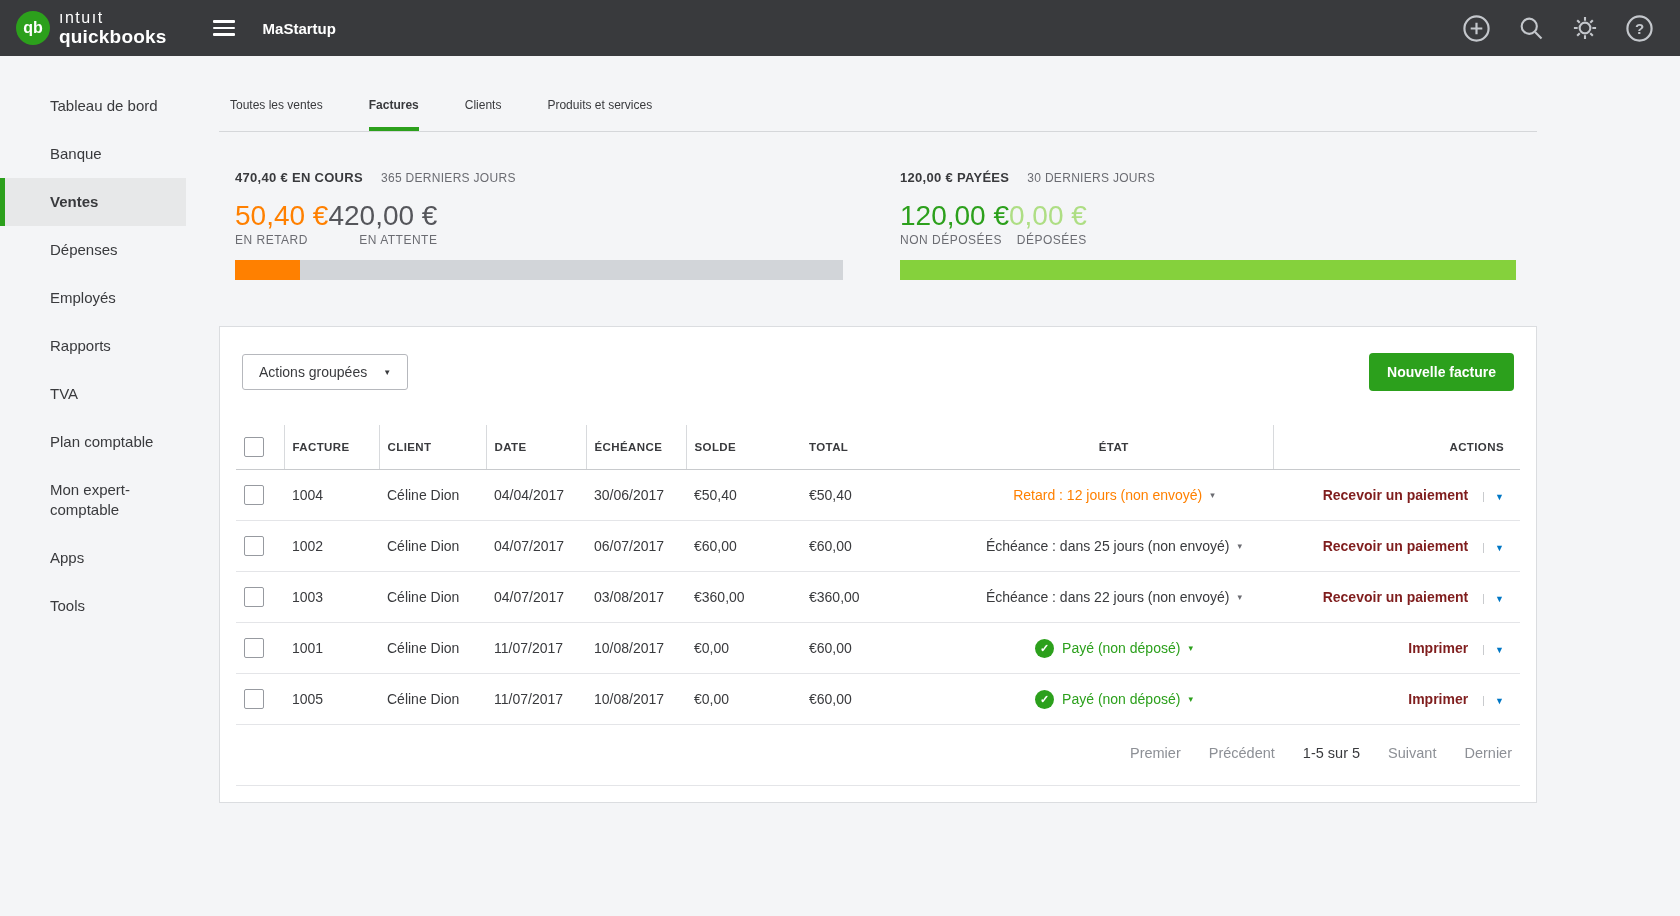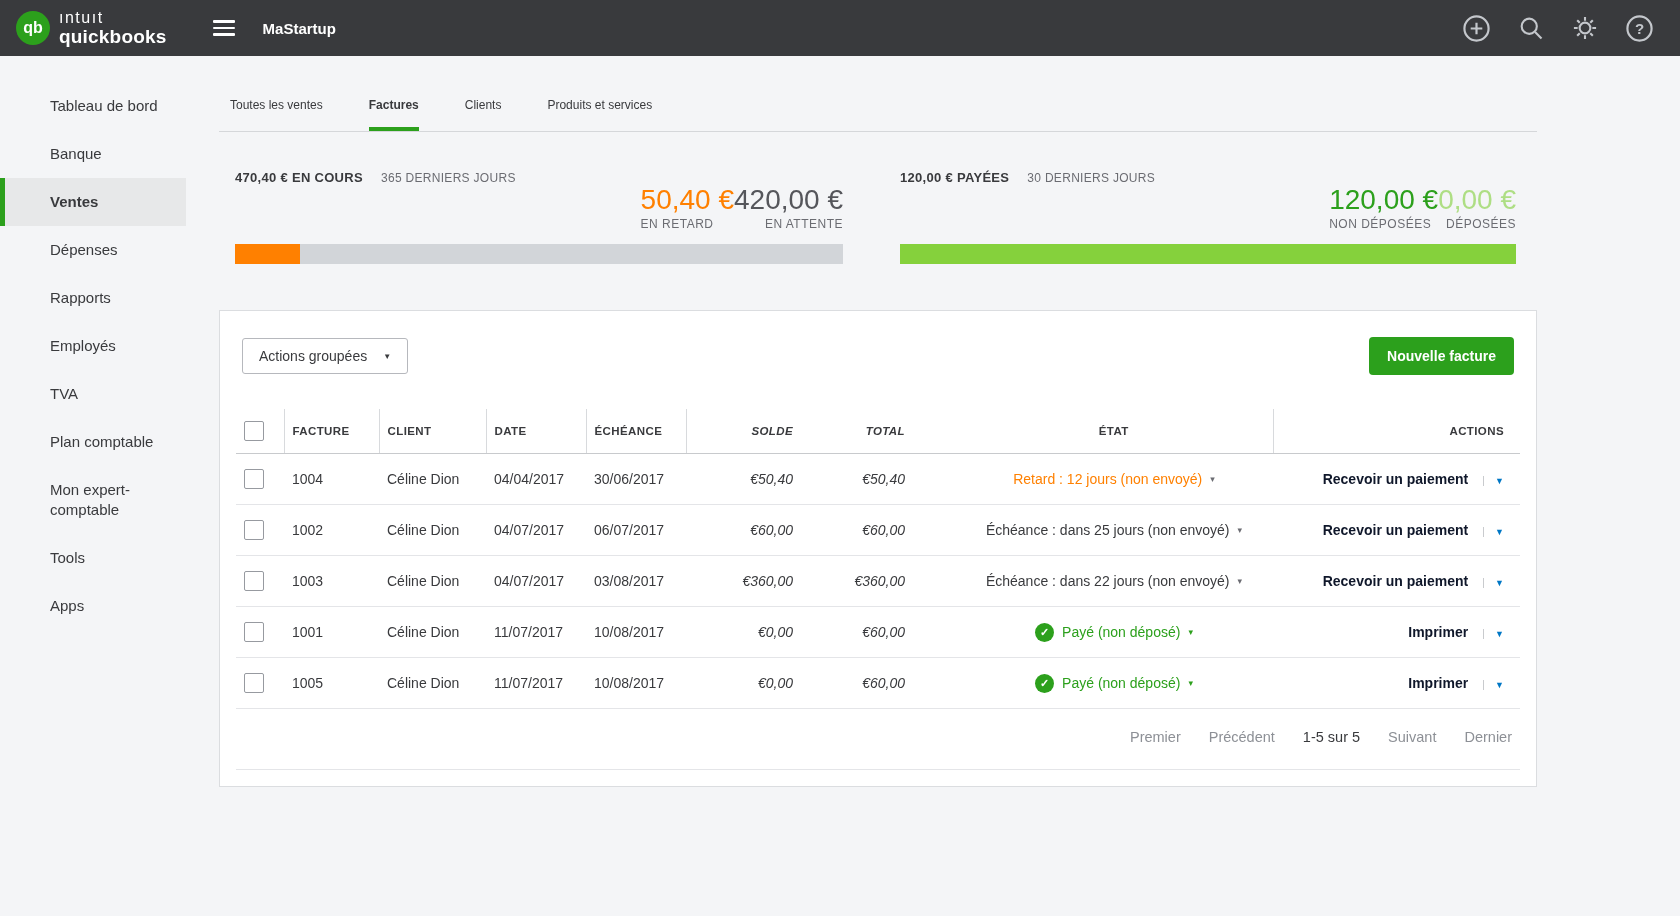--- a/index.html
+++ b/index.html
@@ -34,21 +34,21 @@
   .tab { font-size:12px; color:#393a3d; padding:12px 0 15px; margin-right:46px; cursor:pointer; border-bottom:4px solid transparent; }
   .tab.active { font-weight:700; border-bottom-color:#2ca01c; }
 
   
   .moneybar { display:flex; margin:38px 16px 0 16px; }
   .mb-left { width:608px; }
   .mb-right { width:616px; margin-left:57px; }
   .mb-summary { font-size:13px; display:flex; align-items:baseline; }
   .mb-summary b { font-weight:700; letter-spacing:.3px; }
   .mb-period { font-size:12px; color:#6b6c72; margin-left:18px; letter-spacing:.3px; }
-  .mb-amounts { display:flex; justify-content:flex-end; align-items:flex-end; margin-top:0; }
+  .mb-amounts { display:flex; justify-content:flex-start; align-items:flex-end; margin-top:16px; }
   .amt-big { font-size:28px; line-height:1.05; }
   .amt-label { font-size:12px; color:#6b6c72; letter-spacing:.5px; margin-top:3px; }
   .amt-overdue .amt-big { color:#ff8000; }
   .amt-open { text-align:right; }
   .amt-open .amt-big { color:#55565b; }
   .amt-undep .amt-big { color:#2ca01c; }
   .amt-dep { text-align:right; }
   .amt-dep .amt-big { color:#aede84; }
   .mb-bar { height:20px; background:#d2d5d9; margin-top:13px; overflow:hidden; }
   .mb-bar .fill-orange { height:100%; background:#ff8000; }
@@ -64,36 +64,36 @@
              padding:11px 18px; cursor:pointer; font-family:inherit; }
 
   .table-wrap { padding:0 16px; margin-top:34px; }
   table { width:100%; border-collapse:collapse; table-layout:fixed; }
   col.c-check { width:48px; } col.c-fact { width:95px; } col.c-client { width:107px; }
   col.c-date { width:100px; } col.c-ech { width:100px; } col.c-solde { width:115px; }
   col.c-total { width:112px; } col.c-etat { width:360px; } col.c-act { width:247px; }
   th { font-size:11.5px; font-weight:700; letter-spacing:.4px; color:#393a3d; text-align:left;
        padding:12px 8px; border-bottom:1px solid #c8cacd; }
   th.sep { border-left:1px solid #d8dadd; }
-  th.num, td.num { text-align:right;font-style:italic; }
+  th.num, td.num { text-align:left; }
   th.actions, td.actions { text-align:right; padding-right:16px; }
   th.etat, td.etat { padding-left:50px;text-align:center; }
   td { font-size:14px; color:#393a3d; padding:15px 8px; border-bottom:1px solid #e4e5e8; }
   .checkbox { width:20px; height:20px; border:1.5px solid #979aa0; border-radius:2px; background:#fff; cursor:pointer; display:inline-block; vertical-align:middle; }
 
   .status { cursor:pointer; display:inline-flex; align-items:center; }
   .status .caret { font-size:9px; margin-left:8px; color:#6b6c72; }
   .status.overdue { color:#ff8000; }
   .status.due { color:#393a3d; }
   .status.paid { color:#2ca01c; }
   .status.paid .caret { color:#2ca01c; }
   .check-circle { width:19px; height:19px; border-radius:50%; background:#2ca01c; color:#fff; font-size:11px;
                   font-weight:700; display:inline-flex; align-items:center; justify-content:center; margin-right:8px; flex:0 0 19px; }
 
-  .action-link { color:#0f172a; font-weight:700; font-size:14px; cursor:pointer; text-decoration:none; }
+  .action-link { color:#7f1d1d; font-weight:700; font-size:14px; cursor:pointer; text-decoration:none; }
   .action-caret { display:inline-block; border-left:1px solid #c9cbce; margin-left:11px; padding-left:11px;
                   color:#0077c5; font-size:9px; cursor:pointer; }
 
   .pagination { display:flex; justify-content:flex-end; align-items:center; gap:28px; padding:20px 8px 24px;
                 border-bottom:1px solid #e4e5e8; font-size:14.5px; }
   .page-link { color:#8d9096; cursor:pointer; }
   .page-range { color:#393a3d; }
 </style>
 </head>
 <body>
@@ -140,27 +140,27 @@
   </div>
 </header>
 
 <div class="layout">
 
   <nav class="sidebar">
     <div class="side-item">Tableau de bord</div>
     <div class="side-item">Banque</div>
     <div class="side-item active">Ventes</div>
     <div class="side-item">Dépenses</div>
+    <div class="side-item">Employés</div>
     <div class="side-item">Rapports</div>
-    <div class="side-item">Employés</div>
     <div class="side-item">TVA</div>
     <div class="side-item">Plan comptable</div>
     <div class="side-item">Mon expert-comptable</div>
+    <div class="side-item">Apps</div>
     <div class="side-item">Tools</div>
-    <div class="side-item">Apps</div>
   </nav>
 
   <main class="main">
 
     <div class="tabs">
       <div class="tab">Toutes les ventes</div>
       <div class="tab active">Factures</div>
       <div class="tab">Clients</div>
       <div class="tab">Produits et services</div>
     </div>

